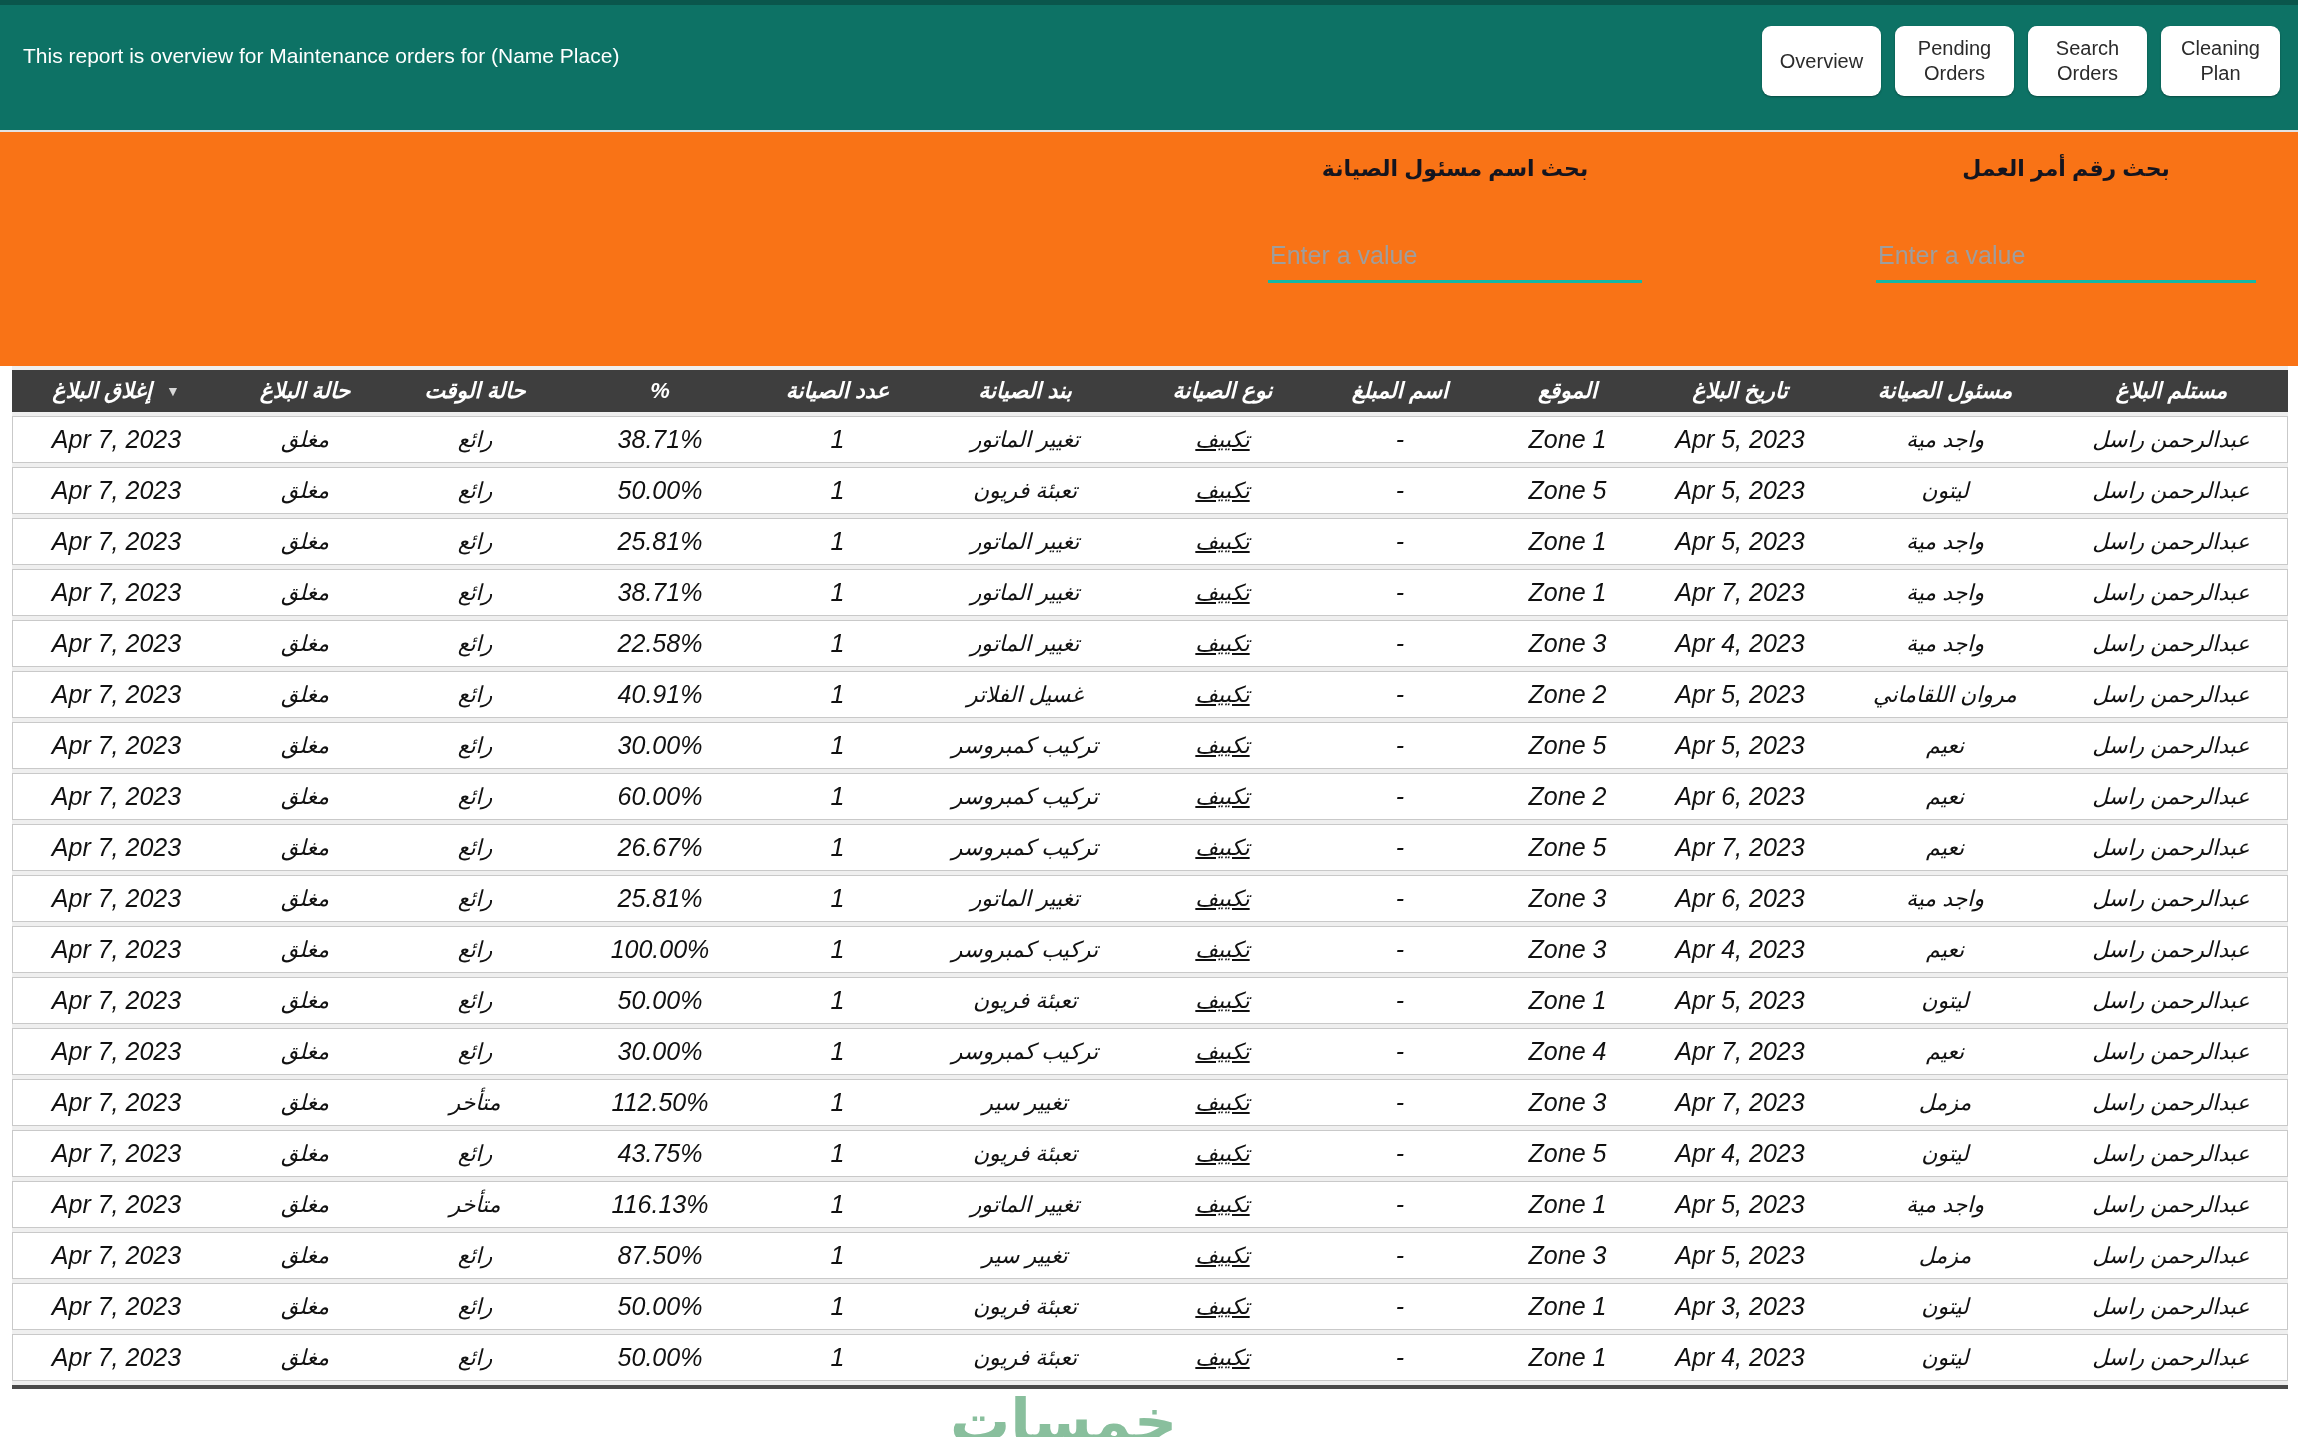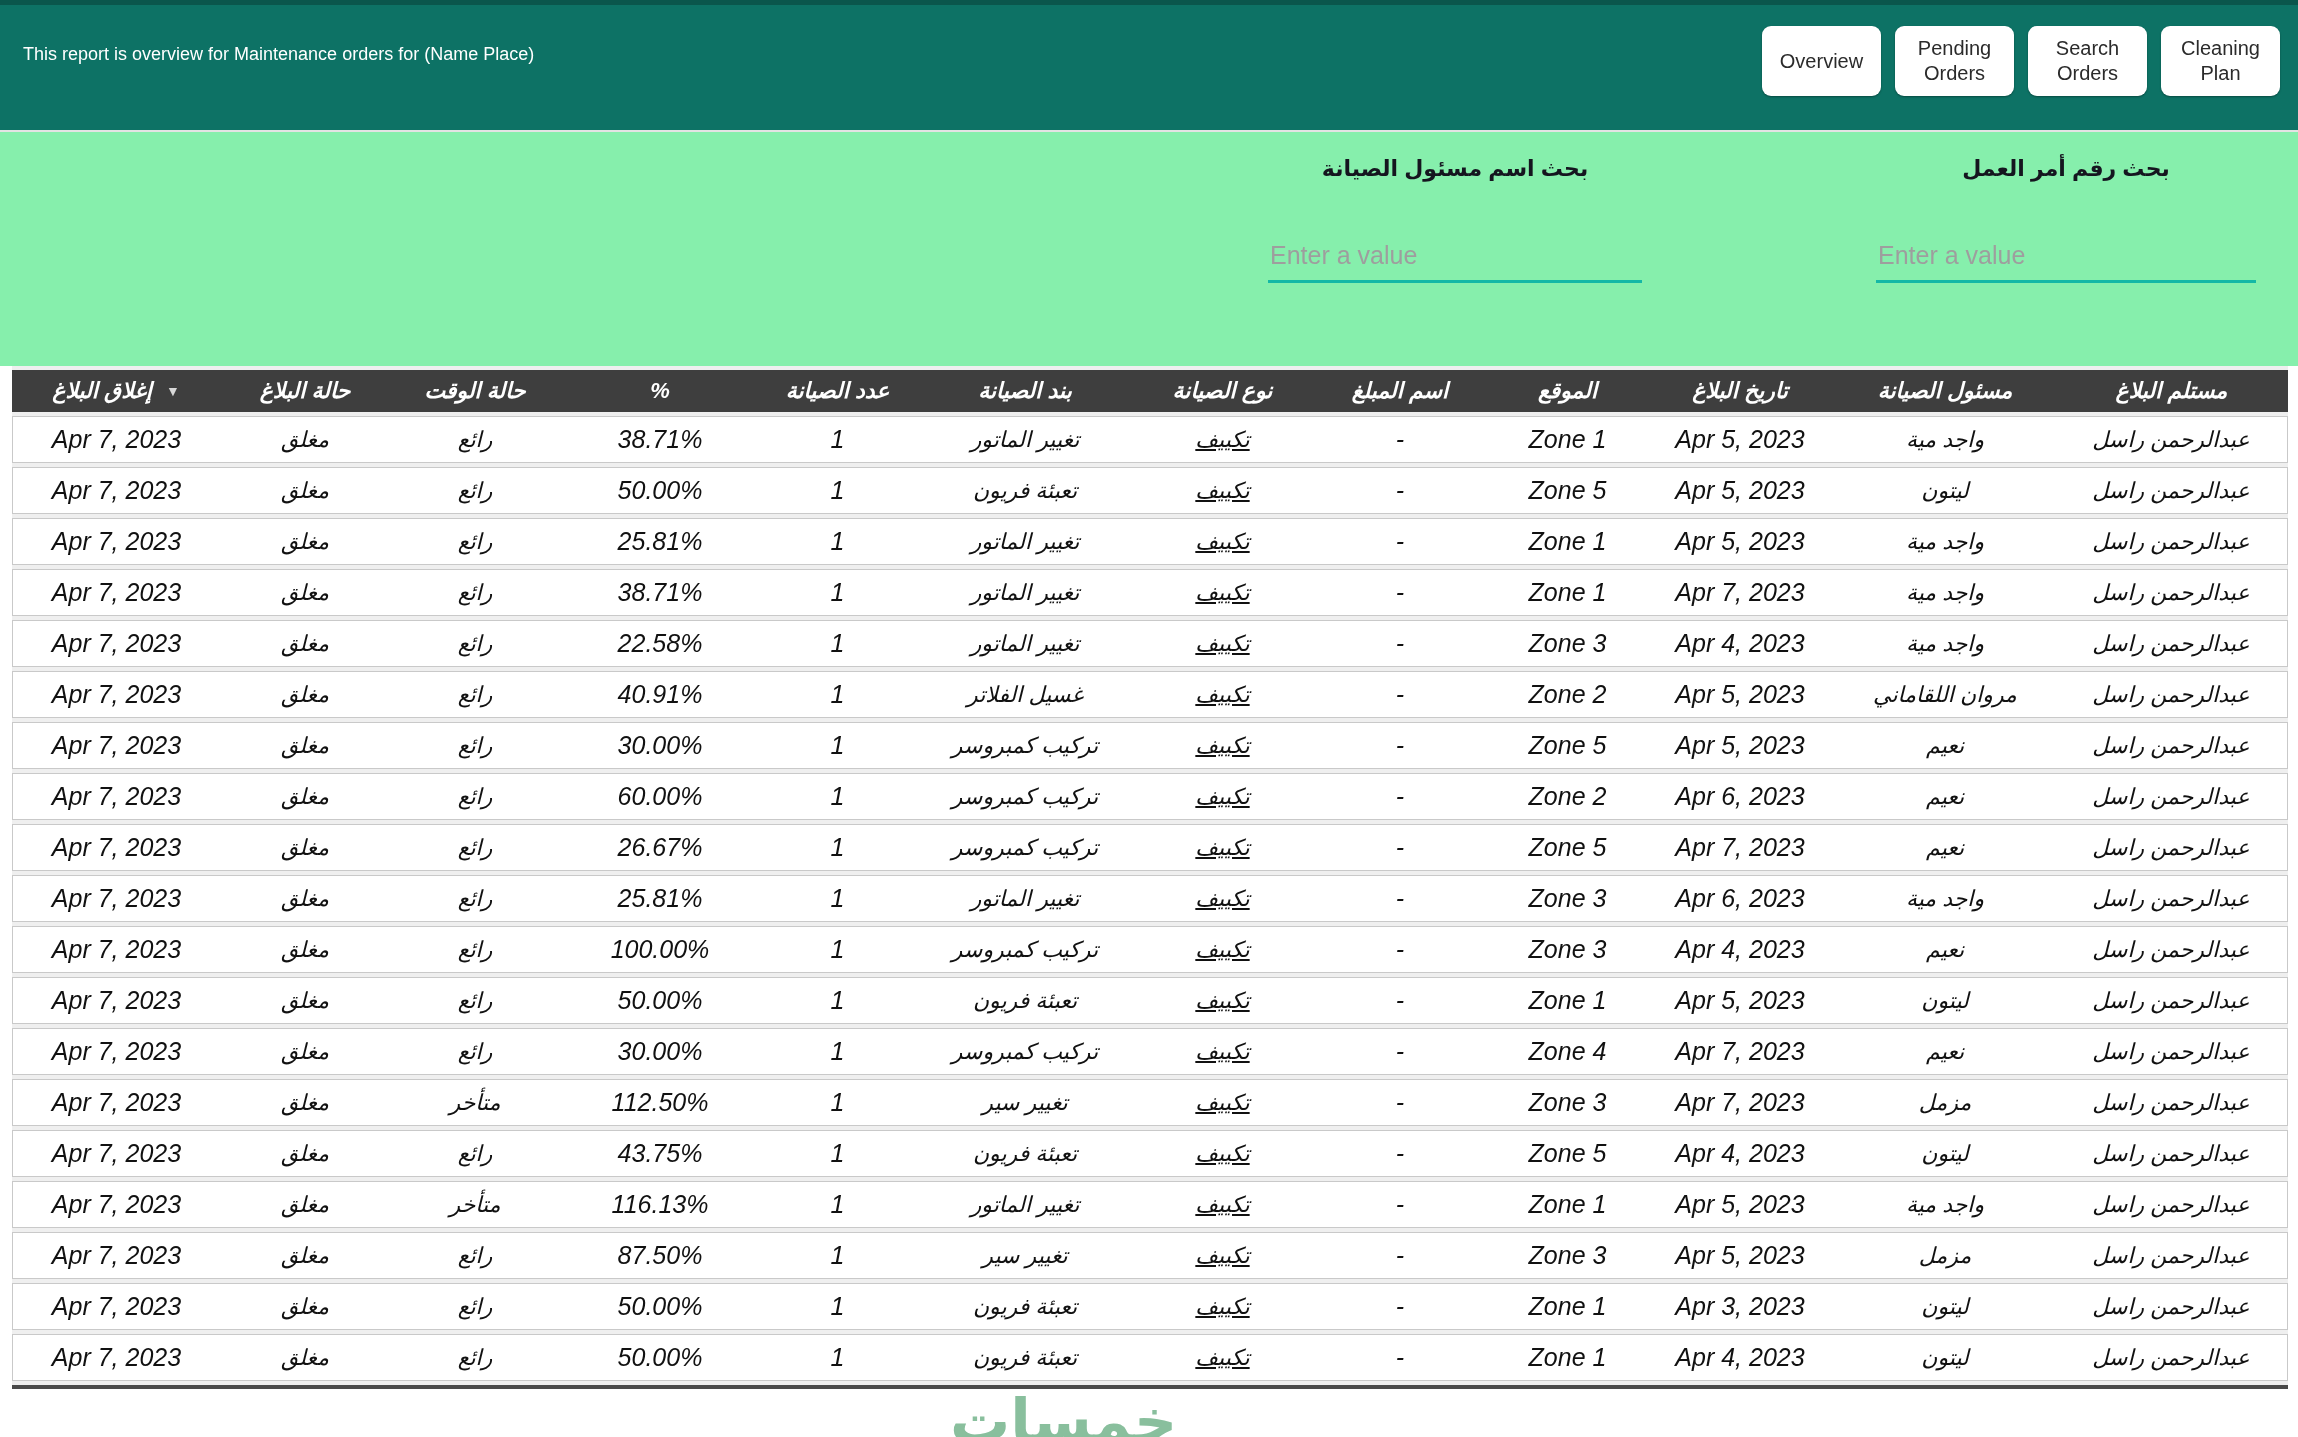--- a/index.html
+++ b/index.html
@@ -13,31 +13,31 @@
 
   
   .app-header {
     height:130px; background:#0d7265;
     border-top:5px solid #0a564c;
     display:flex; justify-content:space-between;
     padding:0 10px 0 23px;
   }
   .header-text { padding-top:22px; color:#ffffff; }
   .app-title { font-size:29px; font-weight:500; letter-spacing:.3px; }
-  .app-subtitle { font-size:18px; font-weight:500; margin-top:17px; }
+  .app-subtitle { font-size:21px; font-weight:500; margin-top:17px; }
   .nav-buttons { display:flex; gap:14px; padding-top:21px; padding-right:8px;justify-content:flex-end; }
   .nav-btn {
     width:119px; height:70px; background:#ffffff; border:none; border-radius:9px;
     font-family:inherit; font-size:20px; line-height:1.25; color:#2b2b2b;
     display:flex; align-items:center; justify-content:center; text-align:center;
     box-shadow:0 1px 2px rgba(0,0,0,.35); cursor:pointer; padding:4px;
   }
 
   
-  .filters { position:relative; height:236px; background:#86efac; border-top:2px solid #e3e3e3; }
+  .filters { position:relative; height:236px; background:#f97316; border-top:2px solid #e3e3e3; }
   .field { position:absolute; top:24px; }
   .field-supervisor { left:1268px; width:374px; }
   .field-workorder  { left:1876px; width:380px; }
   .field-label {
     display:block; text-align:center; direction:rtl;
     font-weight:bold; font-size:22px; color:#15151f;
   }
   .field-input {
     margin-top:55px; width:100%; border:none; border-bottom:3px solid #14b8a6;
     font-family:inherit; font-size:25px; color:#444;

